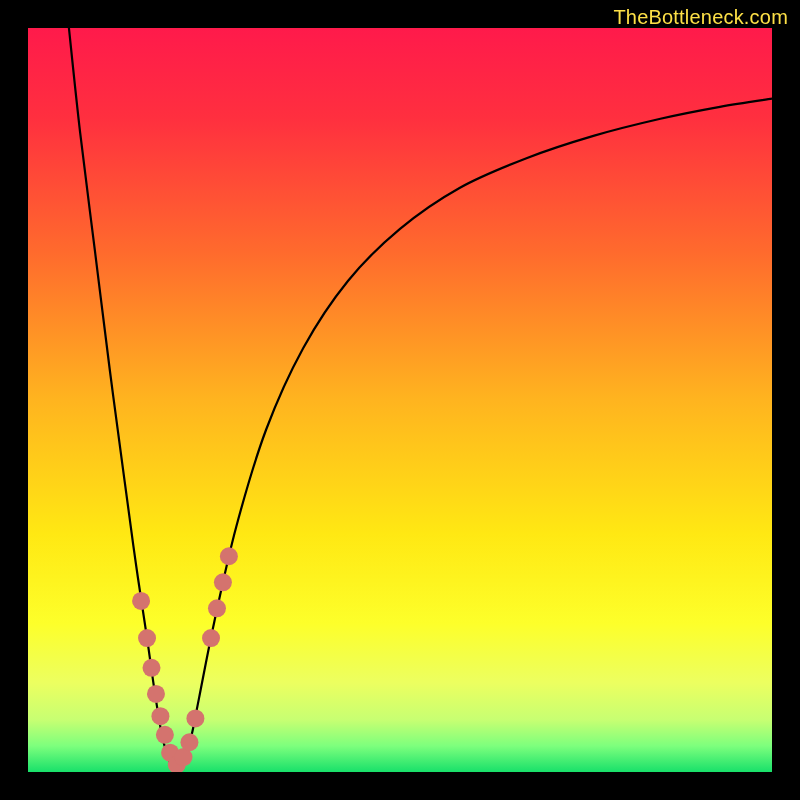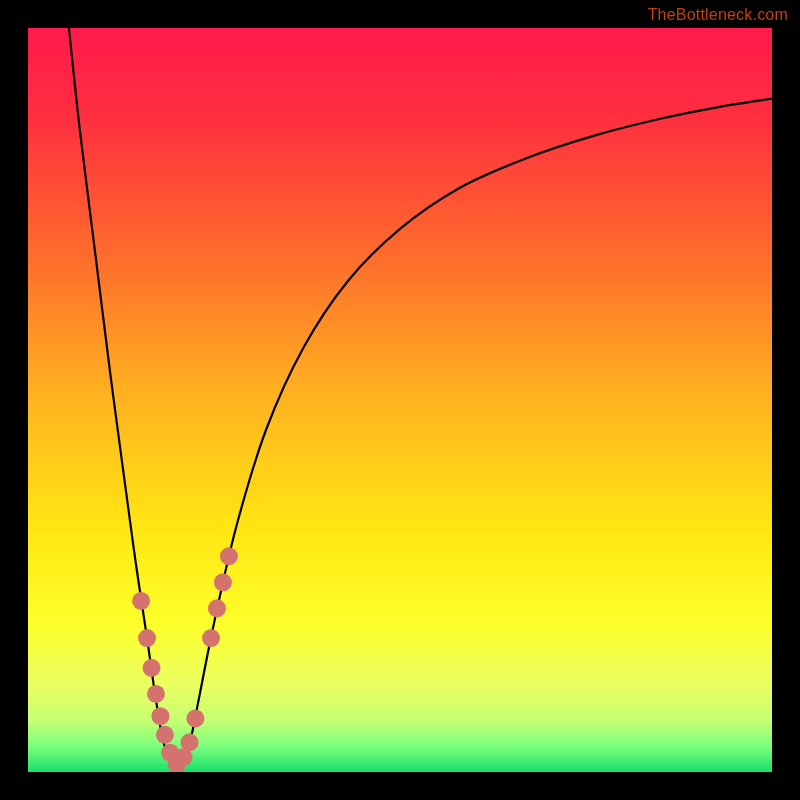--- a/index.html
+++ b/index.html
@@ -23,22 +23,22 @@
     position: absolute;
     left: 28px;
     top: 28px;
     width: 744px;
     height: 744px;
   }
   .watermark {
     position: absolute;
     top: 6px;
     right: 12px;
-    color: #c2410c;
-    font-size: 16px;
+    color: #fde047;
+    font-size: 20px;
     font-weight: 500;
     letter-spacing: 0.2px;
     user-select: none;
   }
   svg { display: block; }
 </style>
 </head>
 <body>
 
 <div class="frame">

